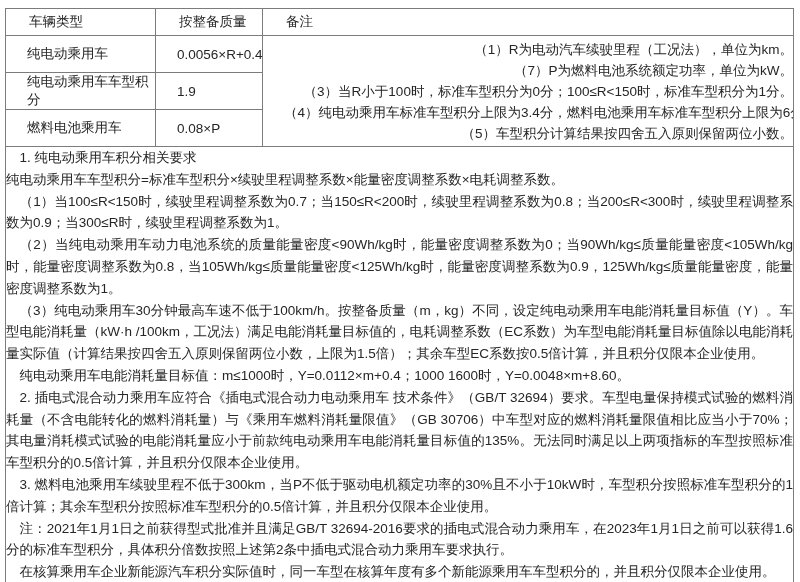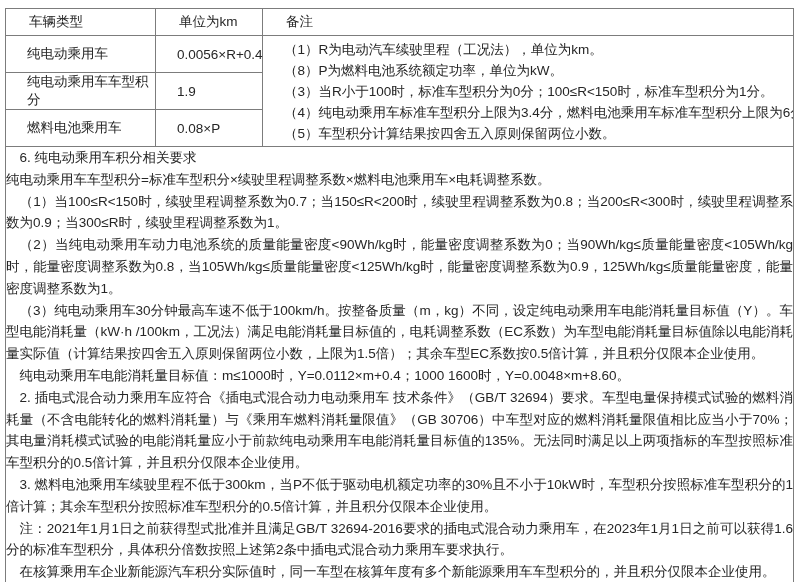--- a/index.html
+++ b/index.html
@@ -40,20 +40,21 @@
   tr.datarow td { height: 36px; padding-left: 21px; }
   td.notes {
     vertical-align: middle;
     padding: 2px 6px 2px 20px;
   }
   td.notes .note {
     line-height: 21px;
     font-size: 13.5px;
     white-space: nowrap;
     overflow: hidden;
+    text-align: right;
   }
   td.bodycell {
     padding: 5px 9px 8px 8px;
     vertical-align: top;
   }
   td.bodycell p {
     margin: 0;
     font-size: 13.5px;
     line-height: 21.8px;
     text-align: justify;
@@ -68,46 +69,46 @@
 <div class="page">
   <table class="doc">
     <colgroup>
         <col class="c1">
         <col class="c2">
         <col class="c3">
       </colgroup>
     <tbody>
       <tr class="hdr">
         <th>车辆类型</th>
-        <th>单位为km</th>
+        <th>按整备质量</th>
         <th>备注</th>
       </tr>
       <tr class="datarow">
         <td>纯电动乘用车</td>
         <td>0.0056×R+0.4</td>
         <td class="notes" rowspan="3">
           <div class="note">（1）R为电动汽车续驶里程（工况法），单位为km。</div>
-          <div class="note">（8）P为燃料电池系统额定功率，单位为kW。</div>
+          <div class="note">（7）P为燃料电池系统额定功率，单位为kW。</div>
           <div class="note">（3）当R小于100时，标准车型积分为0分；100≤R&lt;150时，标准车型积分为1分。</div>
           <div class="note">（4）纯电动乘用车标准车型积分上限为3.4分，燃料电池乘用车标准车型积分上限为6分。</div>
           <div class="note">（5）车型积分计算结果按四舍五入原则保留两位小数。</div>
         </td>
       </tr>
       <tr class="datarow">
         <td>纯电动乘用车车型积分</td>
         <td>1.9</td>
       </tr>
       <tr class="datarow">
         <td>燃料电池乘用车</td>
         <td>0.08×P</td>
       </tr>
       <tr>
         <td class="bodycell" colspan="3">
-          <p class="ind1">6. 纯电动乘用车积分相关要求</p>
-          <p class="ind0">纯电动乘用车车型积分=标准车型积分×续驶里程调整系数×燃料电池乘用车×电耗调整系数。</p>
+          <p class="ind1">1. 纯电动乘用车积分相关要求</p>
+          <p class="ind0">纯电动乘用车车型积分=标准车型积分×续驶里程调整系数×能量密度调整系数×电耗调整系数。</p>
           <p class="ind1">（1）当100≤R&lt;150时，续驶里程调整系数为0.7；当150≤R&lt;200时，续驶里程调整系数为0.8；当200≤R&lt;300时，续驶里程调整系数为0.9；当300≤R时，续驶里程调整系数为1。</p>
           <p class="ind1">（2）当纯电动乘用车动力电池系统的质量能量密度&lt;90Wh/kg时，能量密度调整系数为0；当90Wh/kg≤质量能量密度&lt;105Wh/kg时，能量密度调整系数为0.8，当105Wh/kg≤质量能量密度&lt;125Wh/kg时，能量密度调整系数为0.9，125Wh/kg≤质量能量密度，能量密度调整系数为1。</p>
           <p class="ind1">（3）纯电动乘用车30分钟最高车速不低于100km/h。按整备质量（m，kg）不同，设定纯电动乘用车电能消耗量目标值（Y）。车型电能消耗量（kW·h /100km，工况法）满足电能消耗量目标值的，电耗调整系数（EC系数）为车型电能消耗量目标值除以电能消耗量实际值（计算结果按四舍五入原则保留两位小数，上限为1.5倍）；其余车型EC系数按0.5倍计算，并且积分仅限本企业使用。</p>
           <p class="ind1">纯电动乘用车电能消耗量目标值：m≤1000时，Y=0.0112×m+0.4；1000 1600时，Y=0.0048×m+8.60。</p>
           <p class="ind1">2. 插电式混合动力乘用车应符合《插电式混合动力电动乘用车 技术条件》（GB/T 32694）要求。车型电量保持模式试验的燃料消耗量（不含电能转化的燃料消耗量）与《乘用车燃料消耗量限值》（GB 30706）中车型对应的燃料消耗量限值相比应当小于70%；其电量消耗模式试验的电能消耗量应小于前款纯电动乘用车电能消耗量目标值的135%。无法同时满足以上两项指标的车型按照标准车型积分的0.5倍计算，并且积分仅限本企业使用。</p>
           <p class="ind1">3. 燃料电池乘用车续驶里程不低于300km，当P不低于驱动电机额定功率的30%且不小于10kW时，车型积分按照标准车型积分的1倍计算；其余车型积分按照标准车型积分的0.5倍计算，并且积分仅限本企业使用。</p>
           <p class="ind1">注：2021年1月1日之前获得型式批准并且满足GB/T 32694-2016要求的插电式混合动力乘用车，在2023年1月1日之前可以获得1.6分的标准车型积分，具体积分倍数按照上述第2条中插电式混合动力乘用车要求执行。</p>
           <p class="ind1">在核算乘用车企业新能源汽车积分实际值时，同一车型在核算年度有多个新能源乘用车车型积分的，并且积分仅限本企业使用。</p>
         </td>
       </tr>

